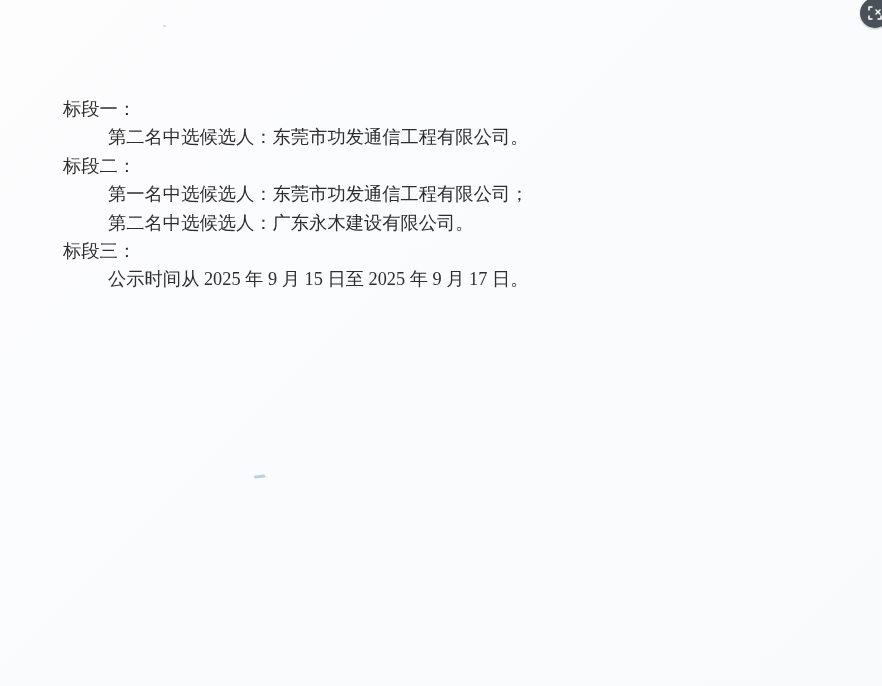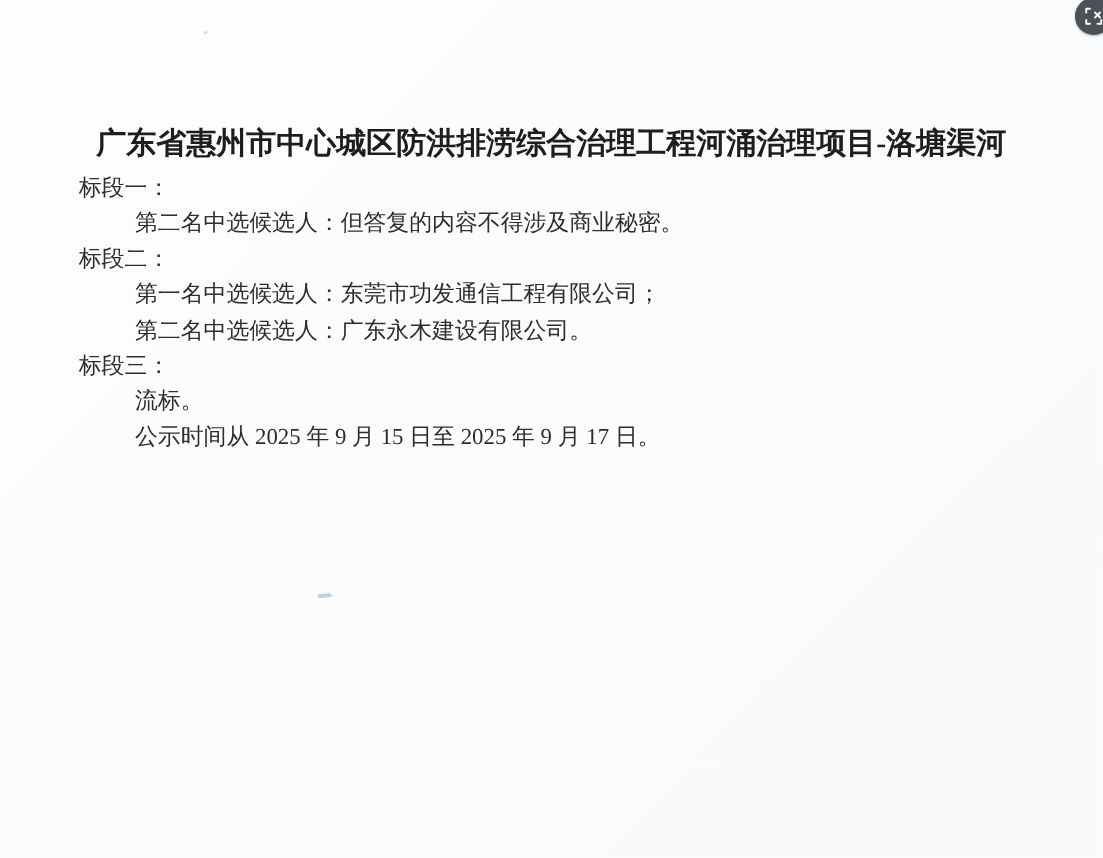--- a/index.html
+++ b/index.html
@@ -47,30 +47,28 @@
     background:#b9c2cc;opacity:.65;border-radius:50%;
   }
 </style>
 </head>
 <body>
 
 <div class="page">
   <div class="content">
 
     <h1 class="doc-title">
-      <div>广东省惠州市中心城区防洪排涝综合治理工程河涌治理项目-洛塘渠河</div>
     </h1>
 
     <p class="para label">标段一：</p>
-    <p class="para item">第二名中选候选人：但答复的内容不得涉及商业秘密。</p>
+    <p class="para item">第二名中选候选人：东莞市功发通信工程有限公司。</p>
     <p class="para label">标段二：</p>
     <p class="para item">第一名中选候选人：东莞市功发通信工程有限公司；</p>
     <p class="para item">第二名中选候选人：广东永木建设有限公司。</p>
     <p class="para label">标段三：</p>
-    <p class="para item">流标。</p>
     <p class="para item">公示时间从 2025 年 9 月 15 日至 2025 年 9 月 17 日。</p>
 
   </div>
 
   <div class="artifact smudge"></div>
   <div class="artifact speck"></div>
 
   <div class="corner-btn" title="">
     <span style="display:flex;">
       <svg width="16" height="16" viewBox="0 0 16 16" fill="none" stroke="#ffffff" stroke-width="1.5" stroke-linecap="round" stroke-linejoin="round">

